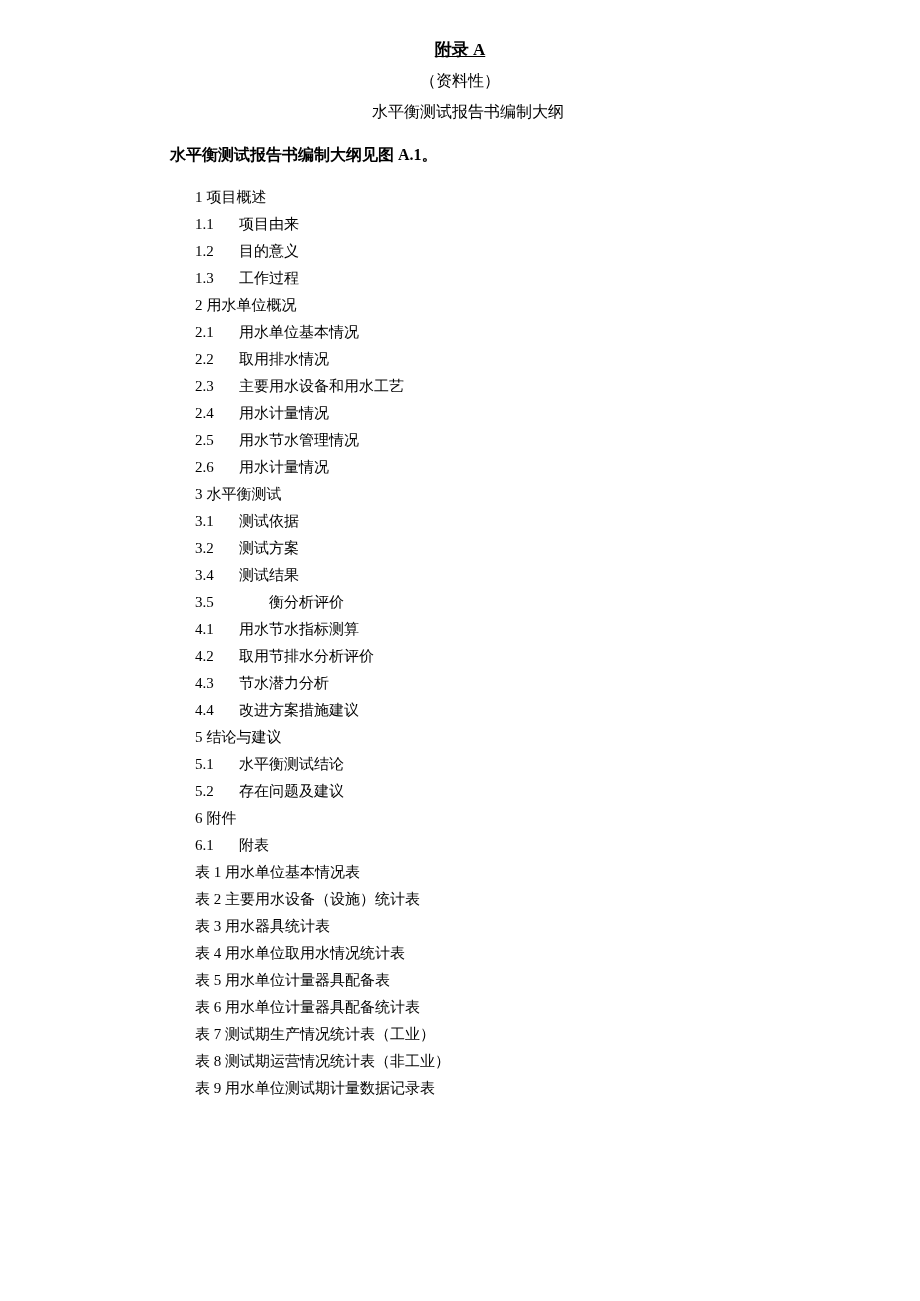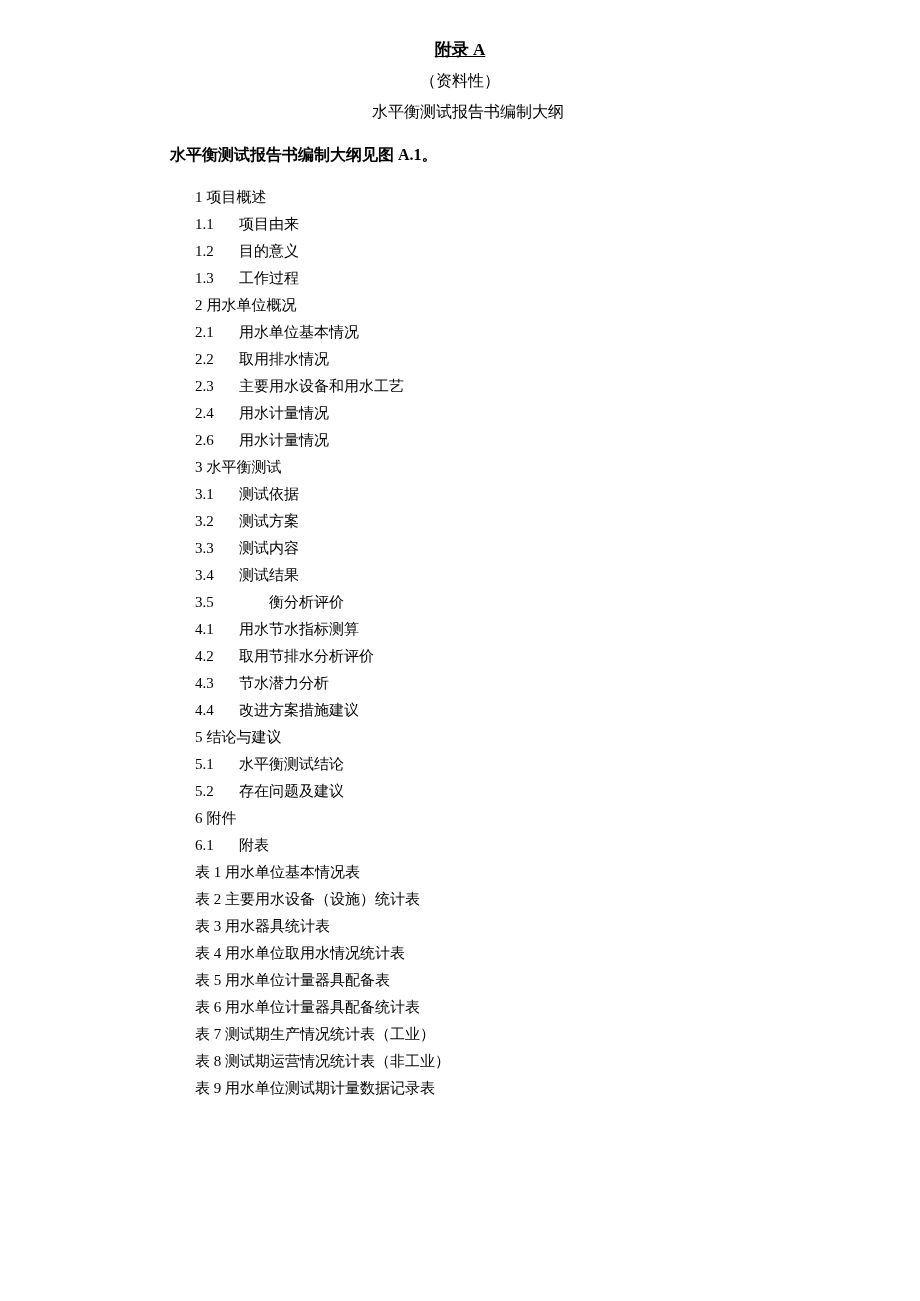--- a/index.html
+++ b/index.html
@@ -105,39 +105,39 @@
   </div>
   <div class="item">
     <span class="num">2.3</span>
     <span>主要用水设备和用水工艺</span>
   </div>
   <div class="item">
     <span class="num">2.4</span>
     <span>用水计量情况</span>
   </div>
   <div class="item">
+    <span class="num">2.5</span>
+    <span>用水节水管理情况</span>
+  </div>
+  <div class="item">
     <span class="num">2.6</span>
     <span>用水计量情况</span>
   </div>
 
   <div class="item section">
     <span class="num">3</span>
     <span>水平衡测试</span>
   </div>
   <div class="item">
     <span class="num">3.1</span>
     <span>测试依据</span>
   </div>
   <div class="item">
     <span class="num">3.2</span>
     <span>测试方案</span>
-  </div>
-  <div class="item">
-    <span class="num">3.3</span>
-    <span>测试内容</span>
   </div>
   <div class="item">
     <span class="num">3.4</span>
     <span>测试结果</span>
   </div>
   <div class="item">
     <span class="num">3.5</span>
     <span>　　衡分析评价</span>
   </div>
   <div class="item">

